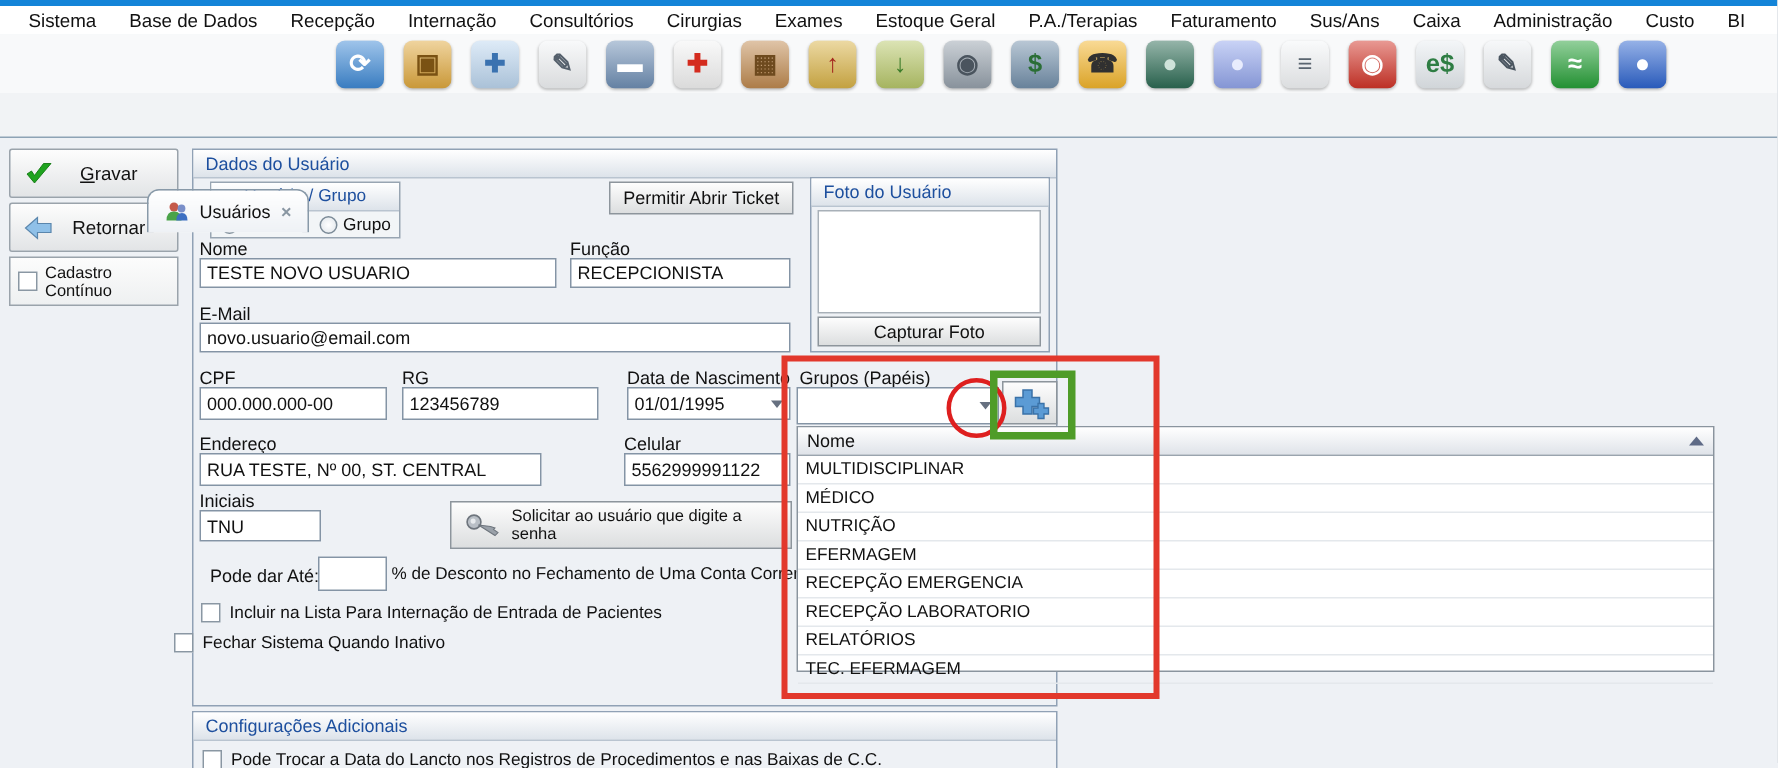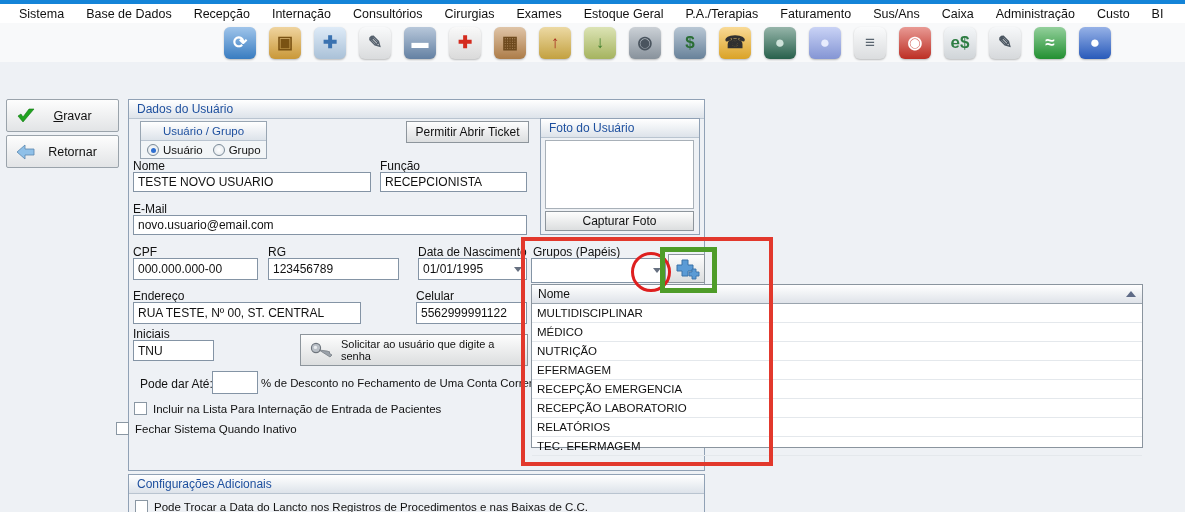--- a/index.html
+++ b/index.html
@@ -158,38 +158,60 @@
         <span style="color: rgb(74, 85, 96);">✎</span>
       </div>
       <div class="tool-icon" style="background-color: rgb(38, 160, 55);">
         <span style="color: rgb(255, 255, 255);">≈</span>
       </div>
       <div class="tool-icon" style="background-color: rgb(45, 100, 207);">
         <span style="color: rgb(255, 255, 255);">●</span>
       </div>
     </div>
 
+  <div class="abs tabbar">
+    <div class="tab tab-inactive">
+      <span>Bem Vindo</span>
+      <span class="tab-close">×</span>
+    </div>
+    <div class="tab tab-active">
+      <span style="display:inline-flex;">
+        <svg width="16" height="15" viewBox="0 0 16 15">
+          <circle cx="6" cy="4" r="3" fill="#c55a4a"></circle>
+          <path d="M1 13 q0-6 5-6 q5 0 5 6 z" fill="#4aa349"></path>
+          <circle cx="11" cy="5" r="2.6" fill="#7a8fc9"></circle>
+          <path d="M7.5 13 q0-5 3.8-5 q3.7 0 3.7 5 z" fill="#3d6fc2"></path>
+        </svg>
+      </span>
+      <span>Usuários</span>
+      <span class="tab-close">×</span>
+    </div>
+  </div>
 
   <div class="abs content"></div>
 
   <div class="side-btn" style="top:135px;">
     <span style="display:inline-flex;">
       <svg width="20" height="16" viewBox="0 0 20 16">
           <path d="M9 1 L1 8 L9 15 L9 11 L18 11 L18 5 L9 5 z" fill="#8fc0e8" stroke="#5a86ad" stroke-width="0.8"></path>
         </svg>
     </span>
     <span class="cap">Retornar</span>
   </div>
   <div class="side-btn" style="top:99px;">
     <span style="display:inline-flex;">
       <svg width="20" height="18" viewBox="0 0 20 18">
           <path d="M2 9 L7 15 L18 2 L13 2 L7 10 L5 7 z" fill="#1fa31f" stroke="#117711" stroke-width="0.6"></path>
         </svg>
     </span>
     <span class="cap"><u>G</u><span>ravar</span></span>
+  </div>
+  <div class="cadastro-panel">
+    <span class="checkbox"></span>
+    <span>Cadastro Contínuo</span>
   </div>
 
   <div class="groupbox" style="left:128px;top:99px;width:577px;height:372px;">
     <div class="group-hd">Dados do Usuário</div>
   </div>
 
   <div class="ug-box">
     <div class="ug-hd">Usuário / Grupo</div>
     <div class="ug-row">
       <span class="radio sel"></span>

